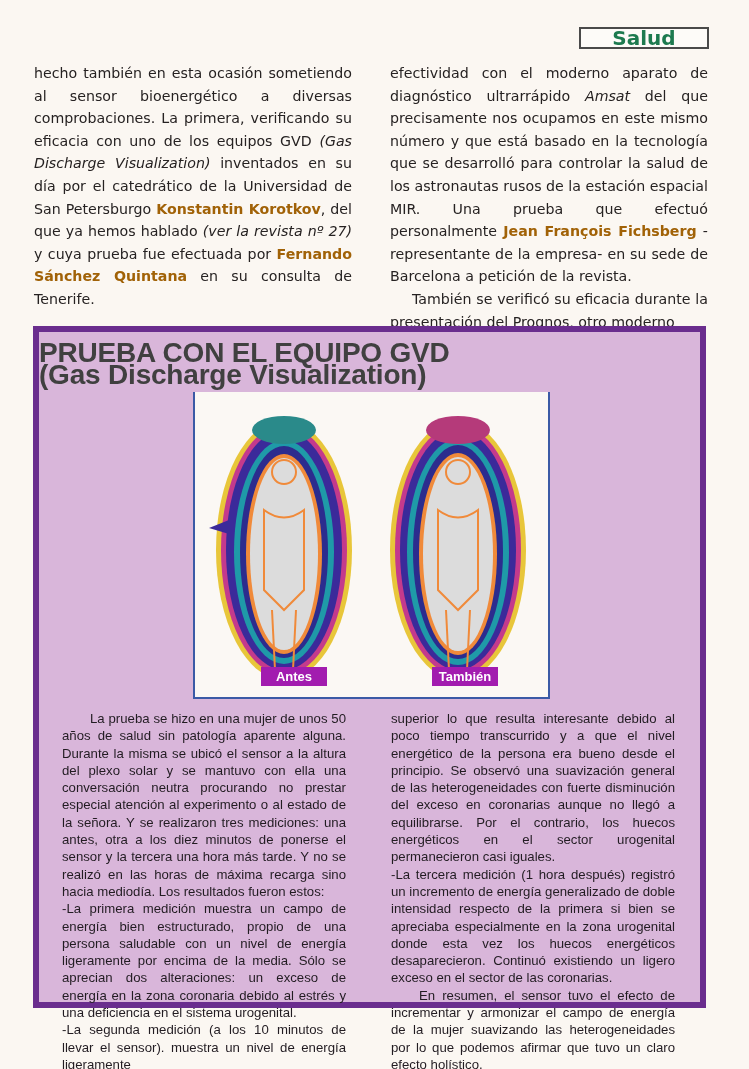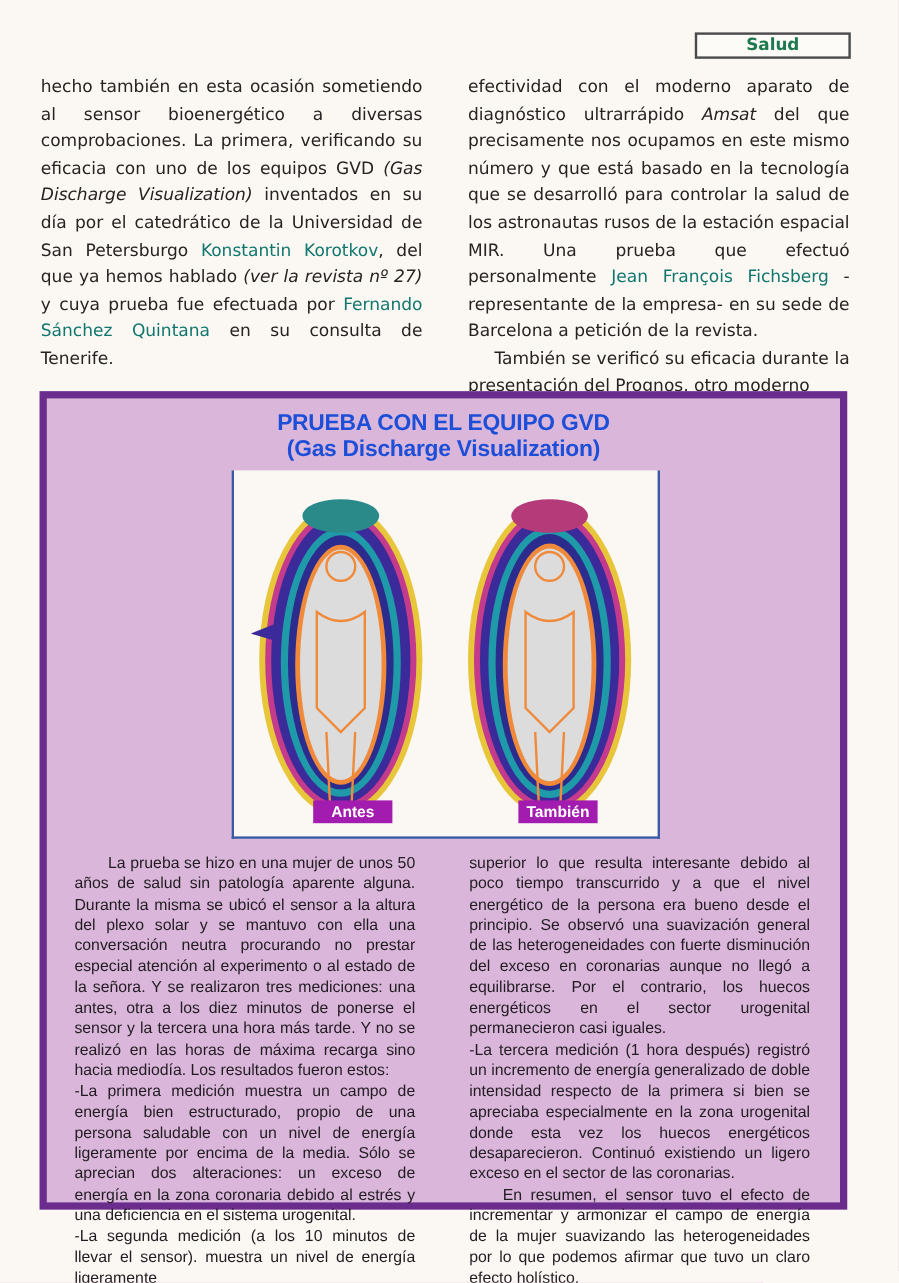--- a/index.html
+++ b/index.html
@@ -6,44 +6,44 @@
   body {
     width:749px; height:1069px; position:relative; overflow:hidden;
     background:#fbf7f2;
     font-family:"DejaVu Sans", sans-serif;
     color:#1e1a1a;
   }
   .section-tag {
     position:absolute; left:579px; top:27px; width:126px; height:18px;
     border:2px solid #4a4a4a; background:#fdfbf8;
     display:flex; align-items:center; justify-content:center;
-    font-family:"DejaVu Sans", sans-serif; font-weight:bold; font-size:14px;
+    font-family:"DejaVu Sans", sans-serif; font-weight:bold; font-size:20px;
     color:#1d7a4f;
   }
   .col {
     position:absolute; top:62px; width:318px;
     font-size:14.2px; line-height:22.6px; text-align:justify;
     color:#262222;
   }
   .col p { margin:0; }
   .col .indent { text-indent:22px; }
   #col-left { left:34px; }
   #col-right { left:390px; width:318px; }
-  .col b { font-weight:normal; color:#0f766e; }
+  .col b { font-weight:bold; color:#a16207; }
   .col i { font-style:italic; }
 
   .box {
     position:absolute; left:33px; top:326px; width:661px; height:670px;
     background:#d9b6da;
     border:6px solid #6a2d8e;
   }
   .box-title {
-    position:absolute; left:0; right:0; top:10px; text-align:center;
+    position:absolute; left:0; right:0; top:10px; 
     font-family:"Liberation Sans", sans-serif; font-weight:bold;
-    color:#1d4ed8; font-size:19px; line-height:22px; letter-spacing:-0.2px;
+    color:#404040; font-size:28px; line-height:22px; letter-spacing:-0.2px;
   }
   .figure {
     position:absolute; left:154px; top:60px; width:353px; height:305px;
     background:#fbf8f4;
     border-left:2px solid #3b5aa6; border-right:2px solid #3b5aa6; border-bottom:2px solid #3b5aa6;
     overflow:hidden;
   }
   .aura-wrap { position:absolute; top:8px; width:150px; height:280px; }
   .aura-wrap svg { width:100%; height:100%; }
   .fig-label {

